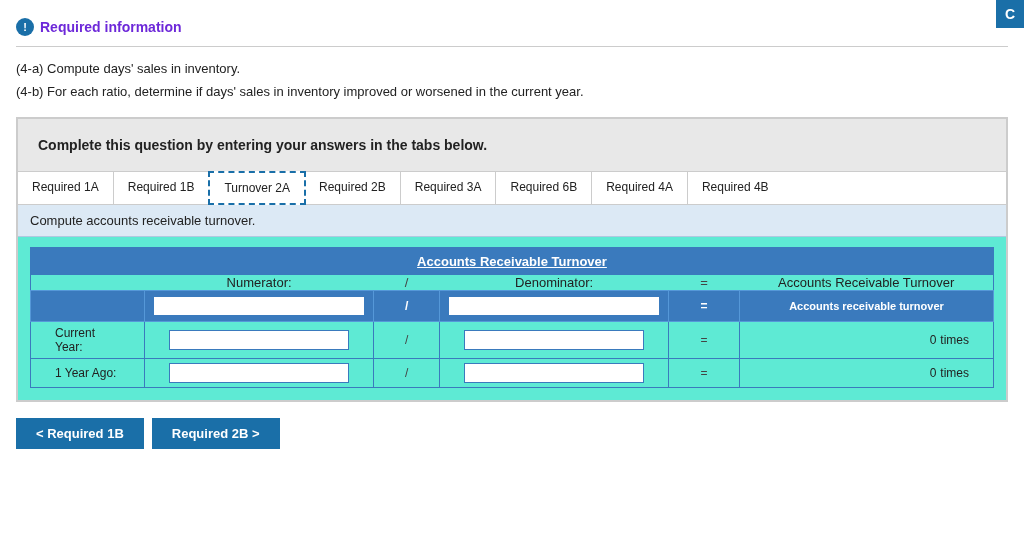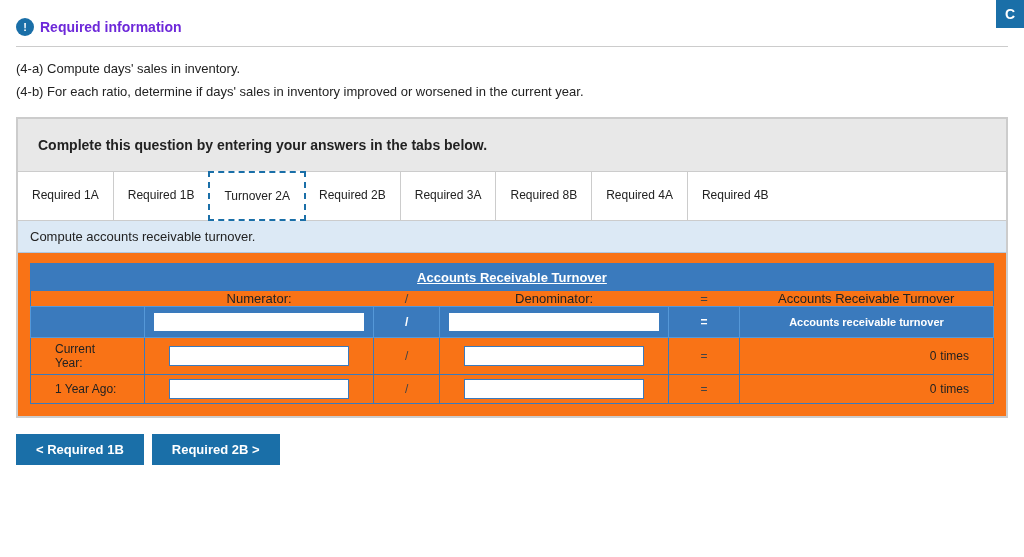--- a/index.html
+++ b/index.html
@@ -75,21 +75,21 @@
       border: 1px solid #ccc;
       border-top: none;
       margin-bottom: 0;
     }
     .tabs-row {
       display: flex;
       border-bottom: 1px solid #ccc;
       background: #fff;
     }
     .tab-item {
-      padding: 16px 14px;
+      padding: 8px 14px;
       border-right: 1px solid #ccc;
       cursor: pointer;
       font-size: 12px;
       white-space: nowrap;
     }
     .tab-item:last-child {
       border-right: none;
     }
     .tab-item.active {
       border: 2px dashed #1a6fa8;
@@ -99,21 +99,21 @@
       position: relative;
       z-index: 1;
     }
     .tab-subtitle {
       padding: 8px 12px;
       background: #dce9f5;
       font-size: 13px;
       border-bottom: 1px solid #b0c8e0;
     }
     .table-section {
-      background: #f97316;
+      background: #5eead4;
       padding: 10px 12px 12px;
     }
     .art-table {
       width: 100%;
       border-collapse: collapse;
       border: 1px solid #3a7abd;
     }
     .art-table thead tr:first-child td {
       background: #3a7abd;
       color: #fff;
@@ -224,21 +224,21 @@
         <div class="tab-item active">
           <span>Turnover 2A</span>
         </div>
         <div class="tab-item">
           <span>Required 2B</span>
         </div>
         <div class="tab-item">
           <span>Required 3A</span>
         </div>
         <div class="tab-item">
-          <span>Required 8B</span>
+          <span>Required 6B</span>
         </div>
         <div class="tab-item">
           <span>Required 4A</span>
         </div>
         <div class="tab-item">
           <span>Required 4B</span>
         </div>
       </div>
 
       <div class="tab-subtitle">

